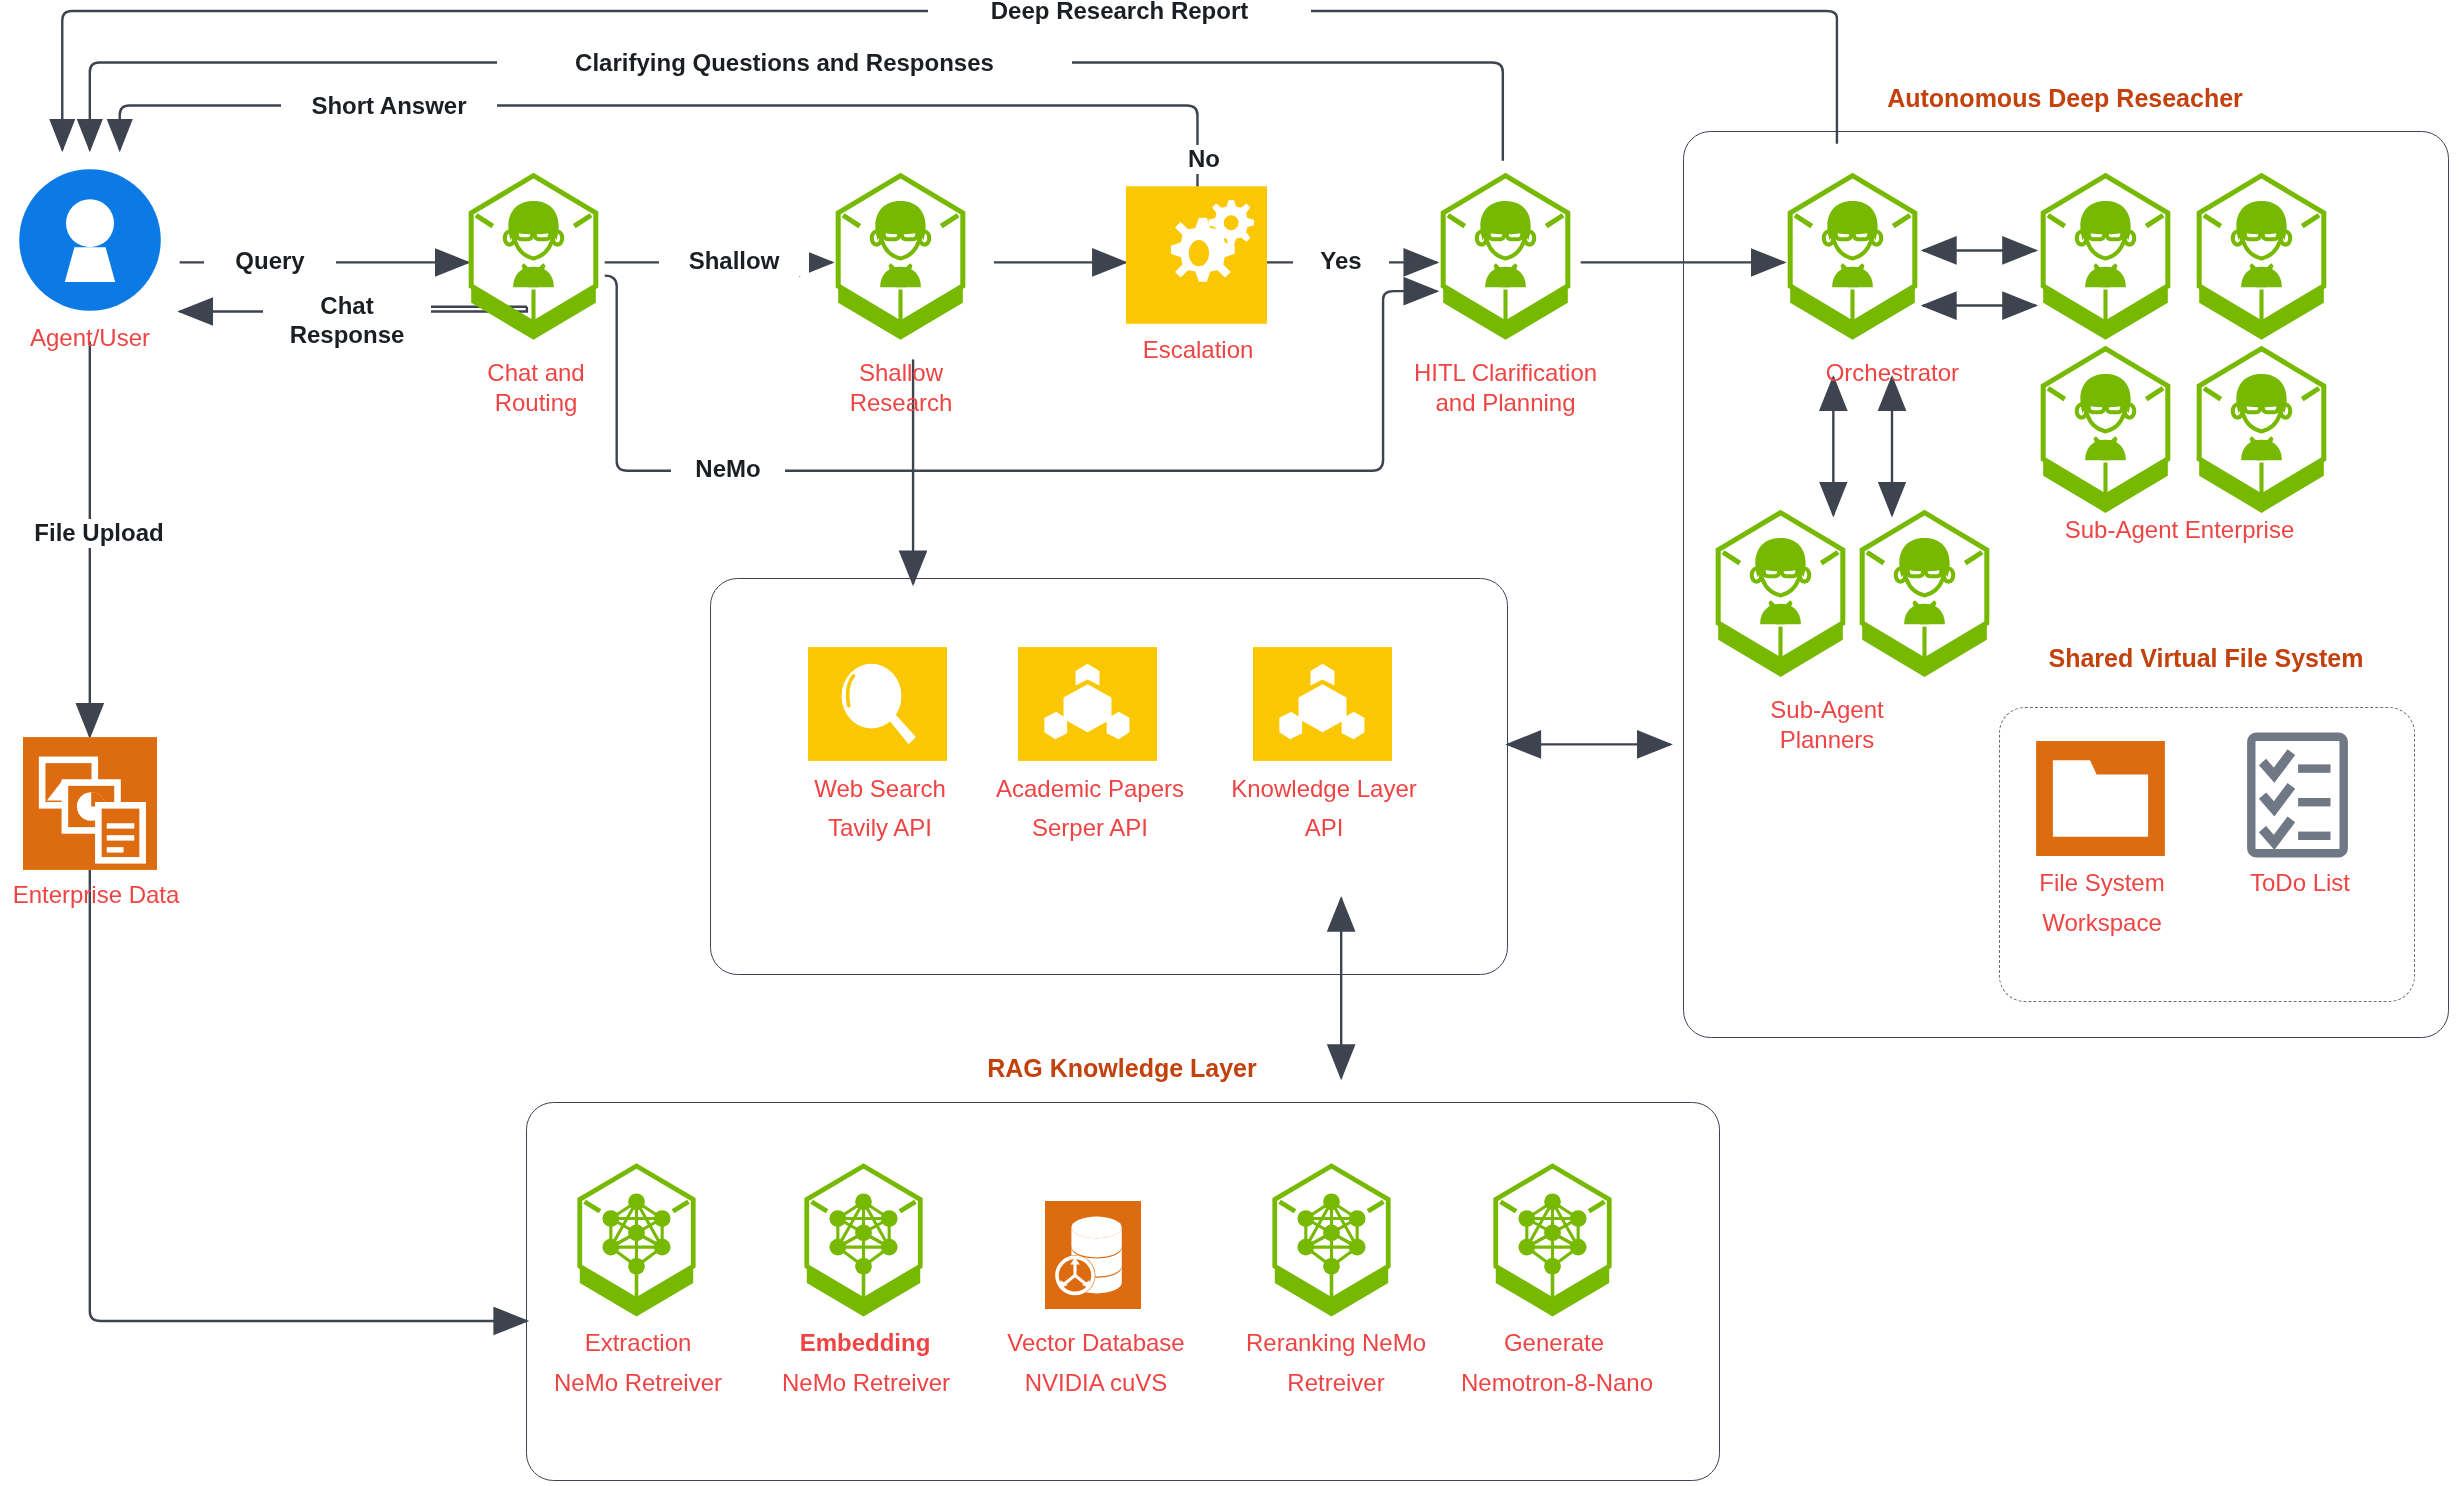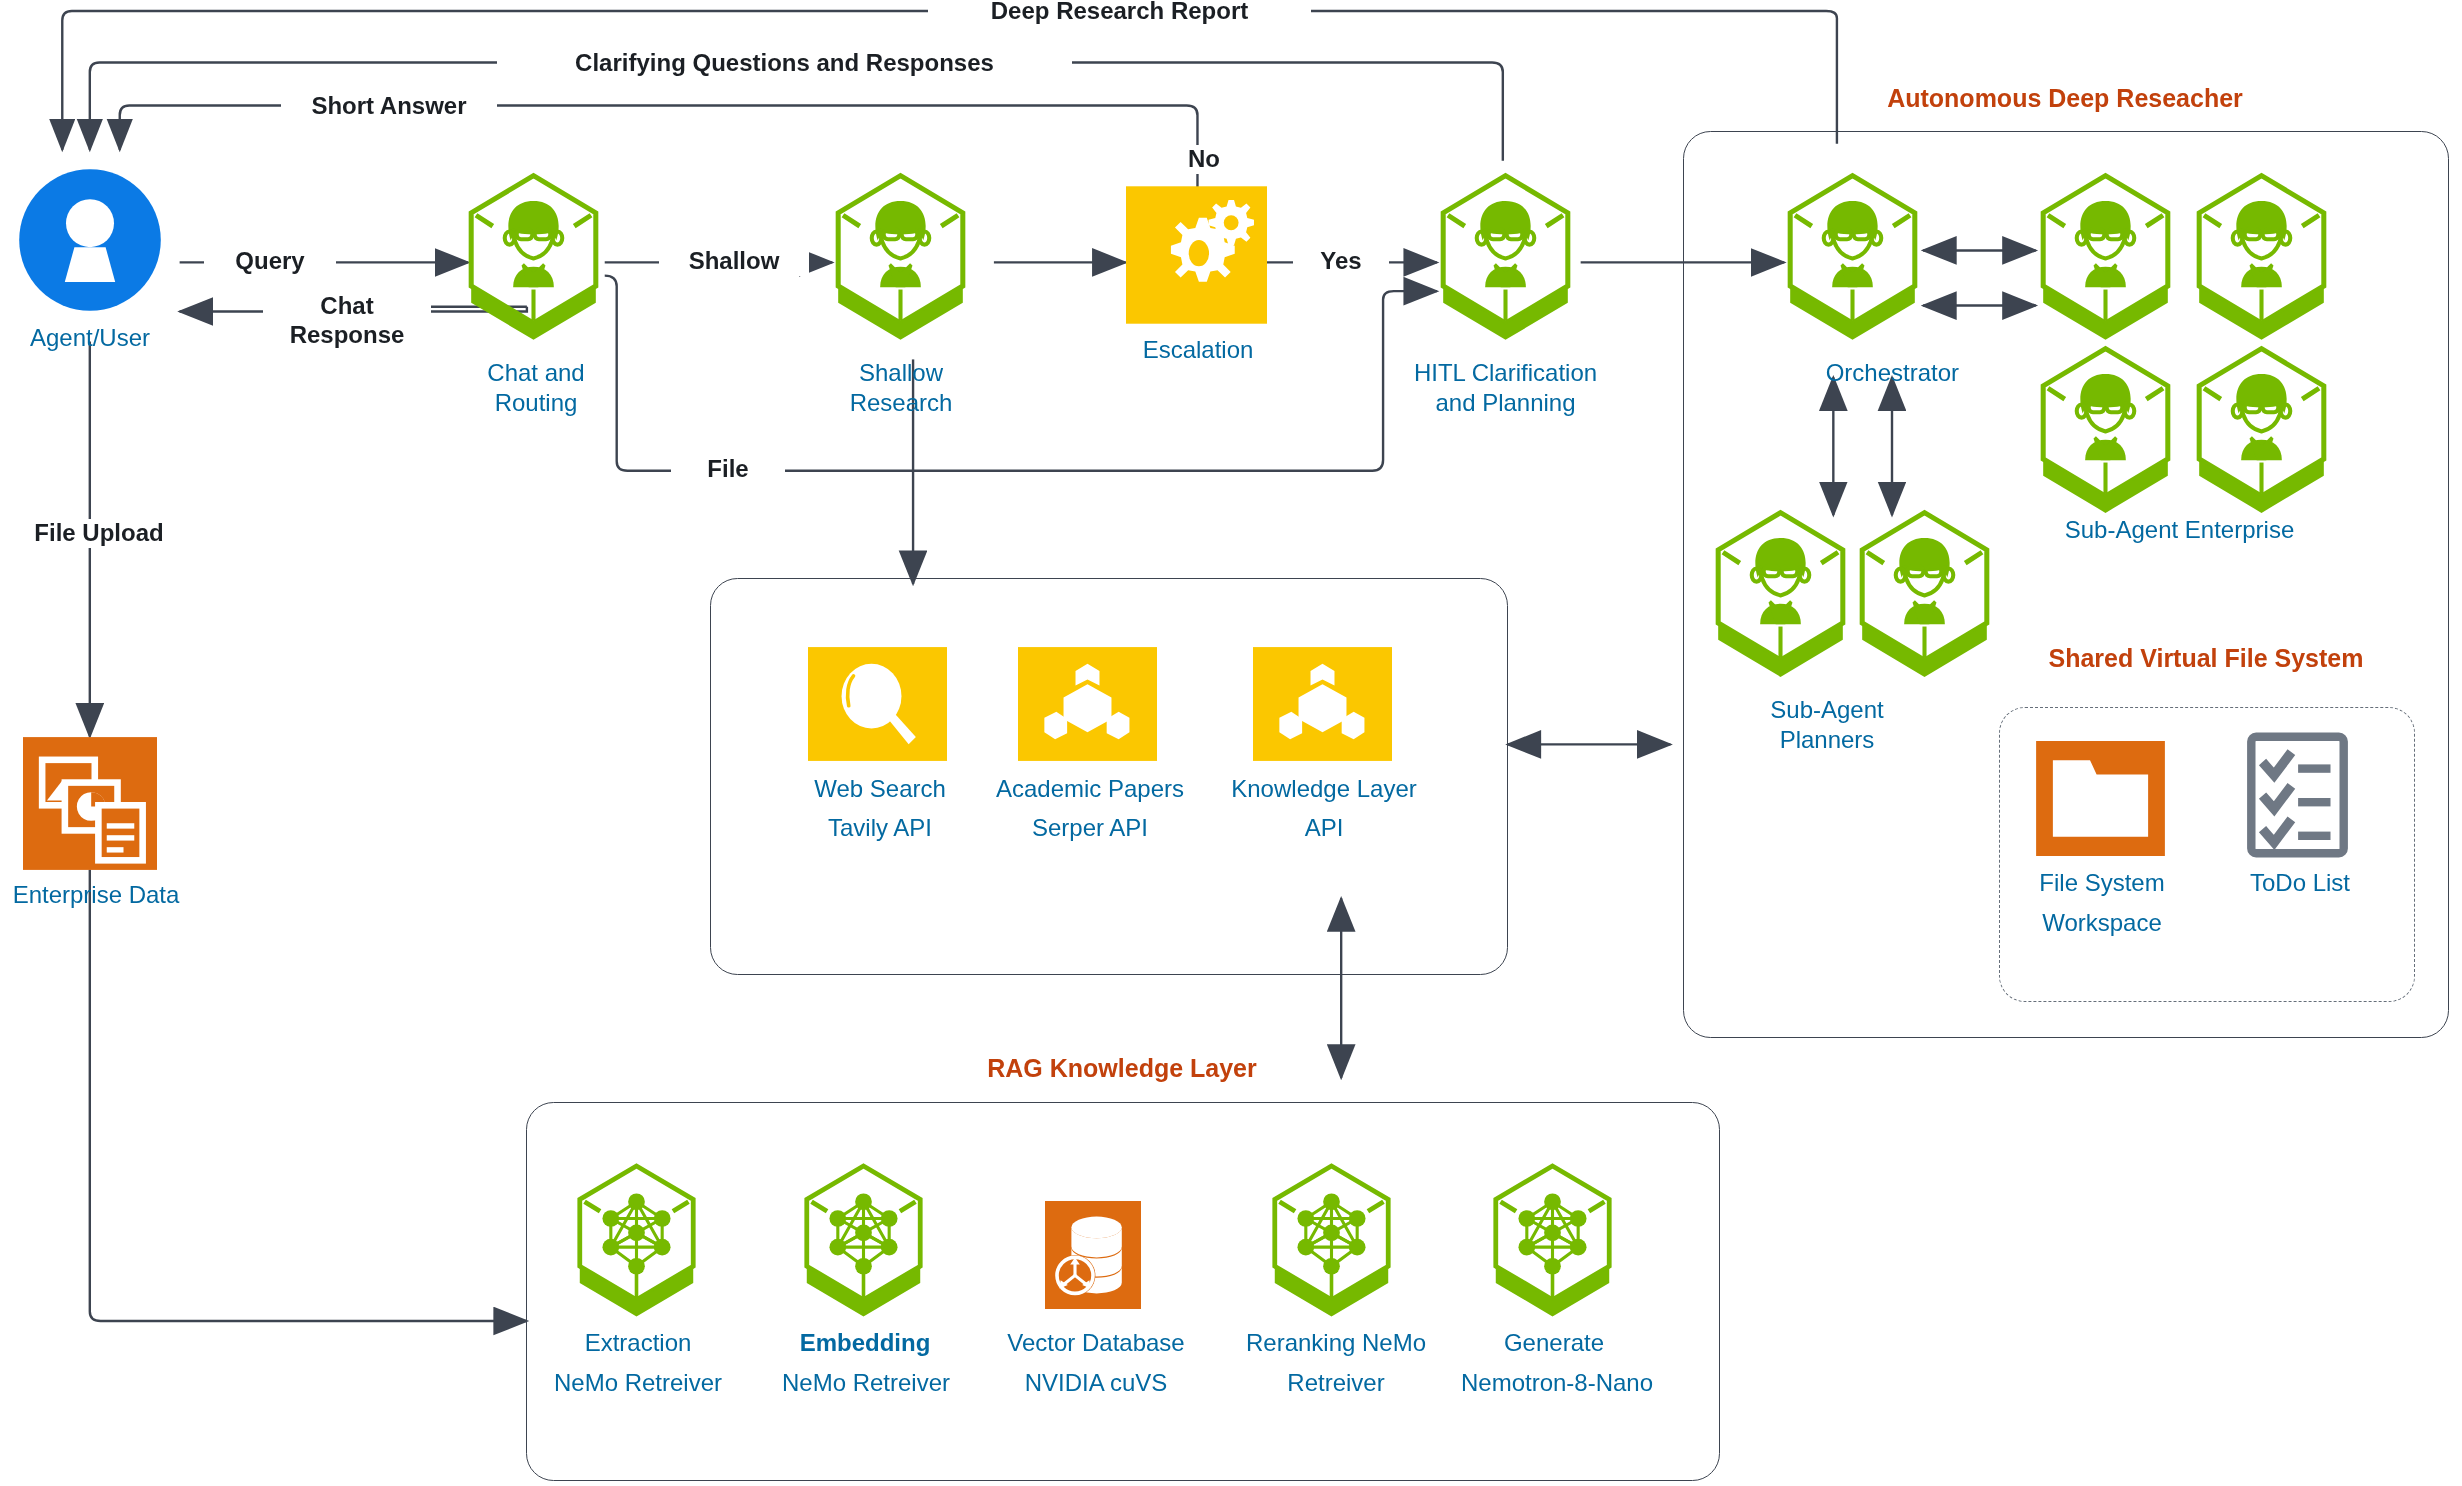--- a/index.html
+++ b/index.html
@@ -2,21 +2,21 @@
 <html style="font-size:9.6px"><head>
 <meta charset="utf-8">
 <title>Agentic Deep Research Architecture</title>
 <style>
   html,body{margin:0;padding:0;background:#ffffff;}
   body{font-family:"Liberation Sans", sans-serif;}
   #stage{position:relative;width:2462px;height:1487px;background:#fff;overflow:hidden;}
   #wires{position:absolute;left:0;top:0;width:2462px;height:1487px;}
   .node{position:absolute;}
   .nlabel{
-    position:absolute;text-align:center;color:#0369a1;
+    position:absolute;text-align:center;color:#ef4444;
     font-family:"Liberation Sans", sans-serif;
     font-size:24px;line-height:1.25;font-weight:400;white-space:pre-line;
   }
   .flowlabel{
     position:absolute;text-align:center;color:#1b1f24;
     font-family:"Liberation Sans", sans-serif;
     font-size:24px;font-weight:bold;line-height:1.2;white-space:pre-line;
     background:#ffffff;padding:0 6px;
   }
   .grouptitle{
@@ -598,18 +598,18 @@
   <div class="nlabel" style="left:2216px;top:868px;width:168px;">ToDo List</div>
 
   <div class="flowlabel" style="left:928px;top:-3px;width:371px;">Deep Research Report</div>
   <div class="flowlabel" style="left:497px;top:49px;width:563px;">Clarifying Questions and Responses</div>
   <div class="flowlabel" style="left:281px;top:92px;width:204px;">Short Answer</div>
   <div class="flowlabel" style="left:204px;top:247px;width:120px;">Query</div>
   <div class="flowlabel" style="left:263px;top:292px;width:156px;">Chat
 Response</div>
   <div class="flowlabel" style="left:6px;top:519px;width:174px;">File Upload</div>
   <div class="flowlabel" style="left:659px;top:247px;width:138px;">Shallow</div>
-  <div class="flowlabel" style="left:671px;top:455px;width:102px;">File</div>
+  <div class="flowlabel" style="left:671px;top:455px;width:102px;">NeMo</div>
   <div class="flowlabel" style="left:1156px;top:145px;width:84px;">No</div>
   <div class="flowlabel" style="left:1293px;top:247px;width:84px;">Yes</div>
 
 </div>
 
 
 </body></html>

